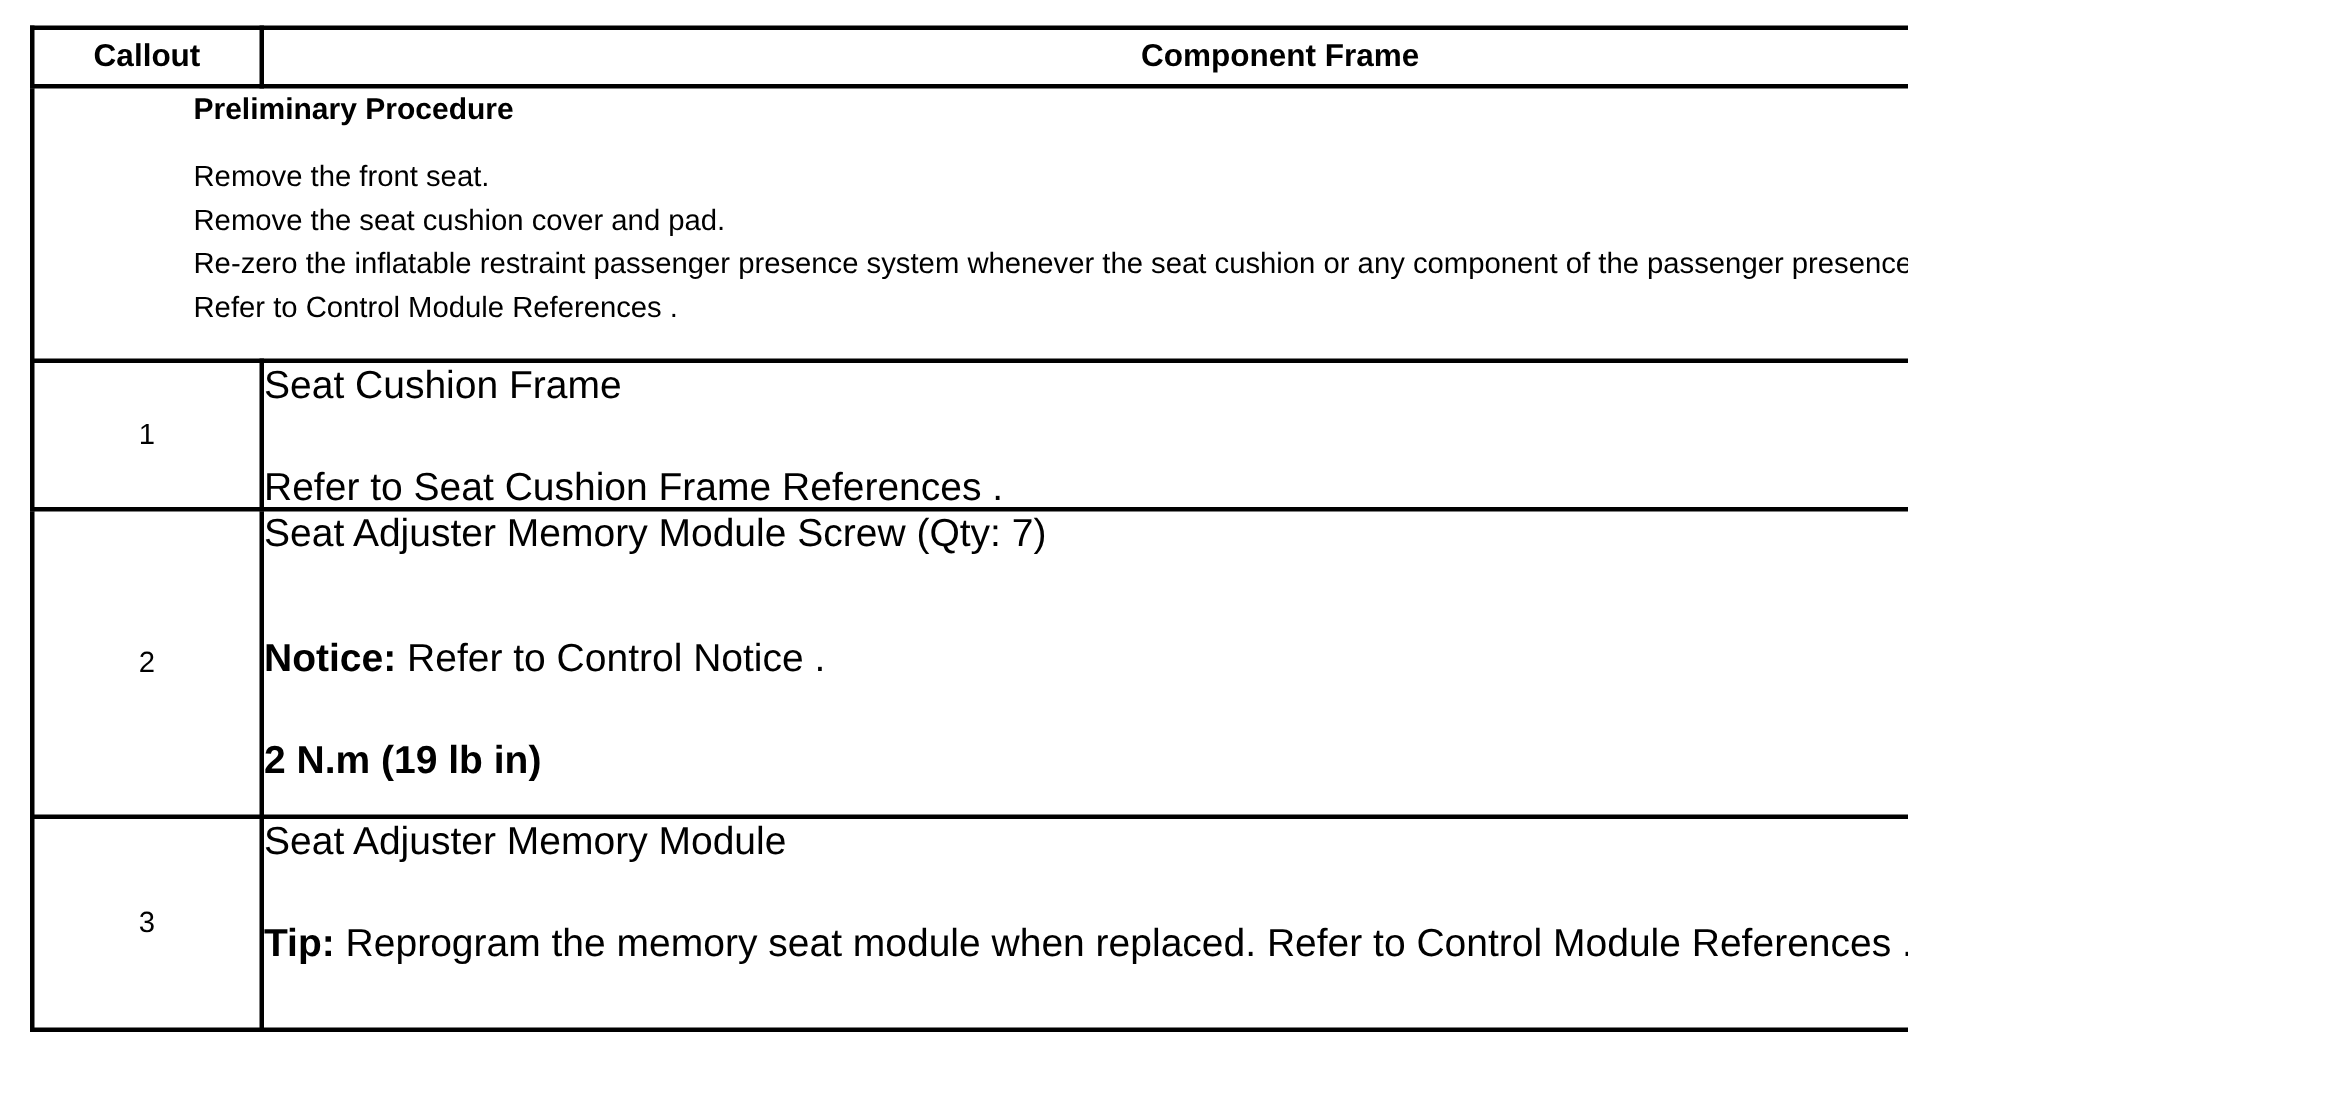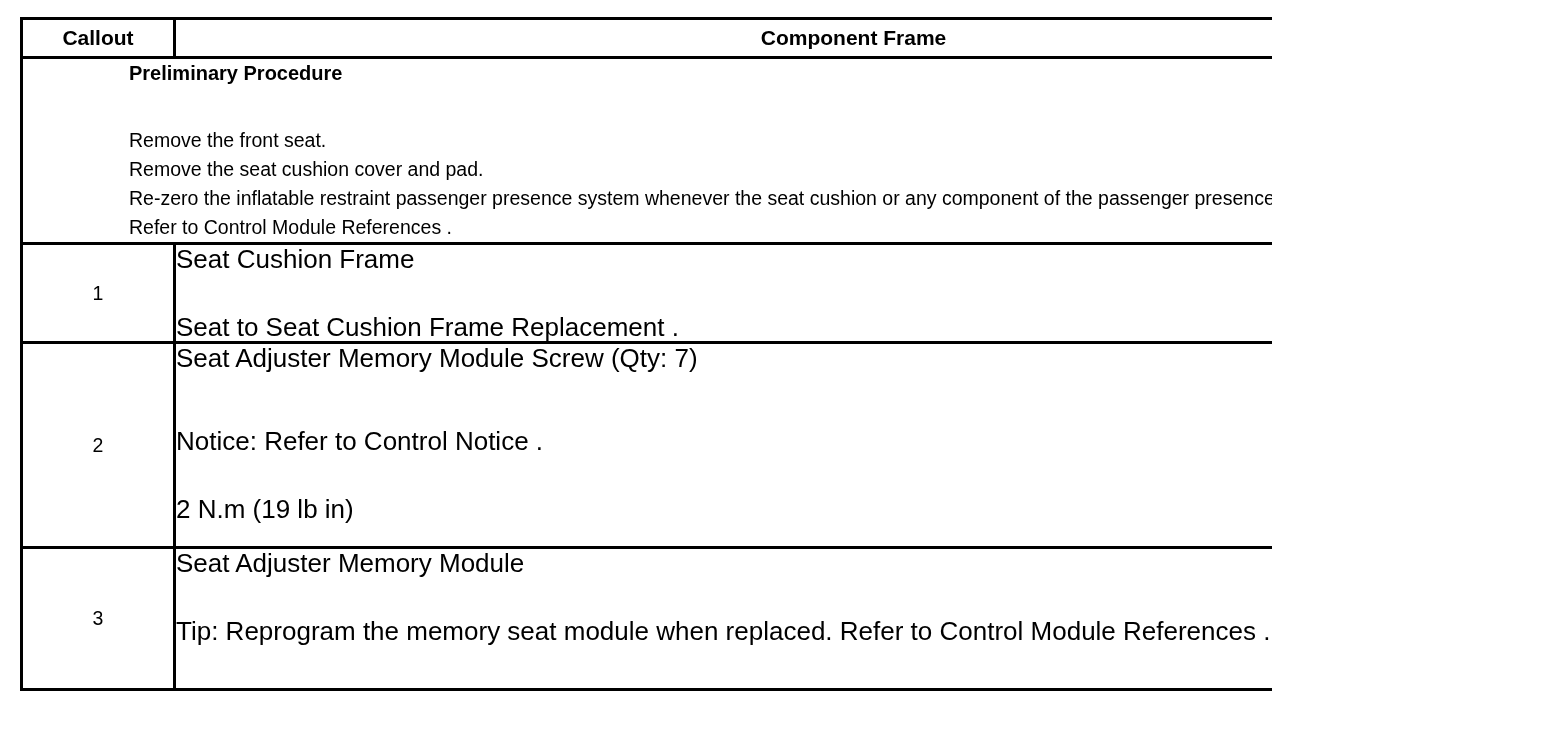--- a/index.html
+++ b/index.html
@@ -58,21 +58,21 @@
     padding: 11px 0 8px 0;
   }
   .prelim-inner {
     padding-left: 106px;
     font-size: 19.5px;
     line-height: 29px;
   }
   .prelim-title {
     font-weight: bold;
     font-size: 20px;
-    margin-bottom: 38px;
+    margin-bottom: 16px;
   }
   .prelim-line {
     white-space: normal;
     padding-right: 60px;
   }
 
   
   .callout-cell {
     text-align: center;
     vertical-align: middle !important;
@@ -82,21 +82,21 @@
   
   .body-cell {
     padding: 5px 6px 6px 8px;
     font-size: 26px;
     line-height: 28px;
   }
   .body-line { white-space: normal; }
   .spacer-1 { height: 40px; }
   .spacer-2 { height: 55px; }
   .spacer-3 { height: 40px; }
-  b { font-weight: normal; }
+  b { font-weight: bold; }
 
   .row-h-1 { height: 95px; }
   .row-h-2 { height: 205px; }
   .row-h-3 { height: 142px; }
 </style>
 </head>
 <body>
 
 <div class="page">
 
@@ -121,21 +121,21 @@
             <div class="prelim-line">Re-zero the inflatable restraint passenger presence system whenever the seat cushion or any component of the passenger presence system is removed. Refer to Control Module References .</div>
           </div>
         </td>
       </tr>
 
       <tr class="row-h-1">
         <td class="callout-cell">1</td>
         <td class="body-cell">
           <div class="body-line">Seat Cushion Frame</div>
           <div class="spacer-1"></div>
-          <div class="body-line">Seat to Seat Cushion Frame Replacement .</div>
+          <div class="body-line">Refer to Seat Cushion Frame References .</div>
         </td>
       </tr>
 
       <tr class="row-h-2">
         <td class="callout-cell">2</td>
         <td class="body-cell">
           <div class="body-line">Seat Adjuster Memory Module Screw (Qty: 7)</div>
           <div class="spacer-2"></div>
           <div class="body-line">
             <b>Notice:</b><span> Refer to Control Notice .</span>

